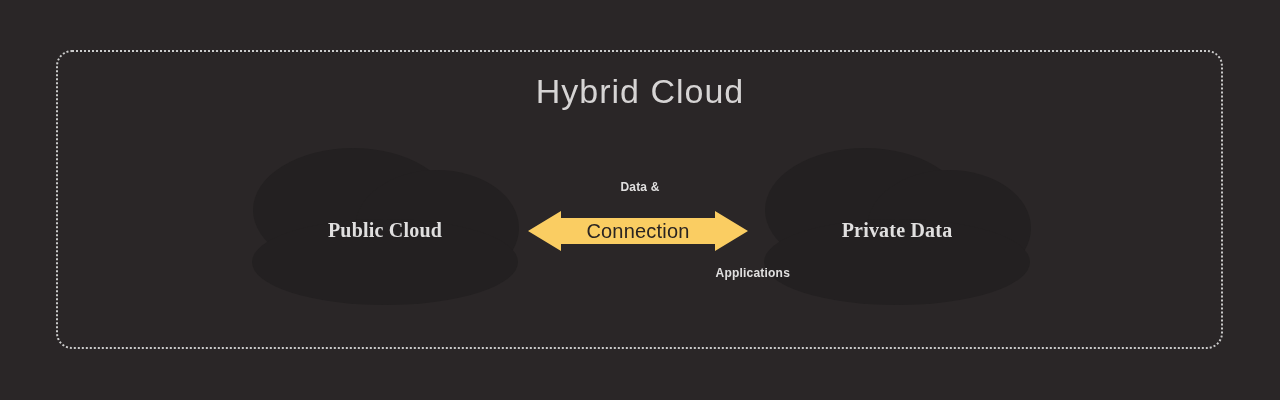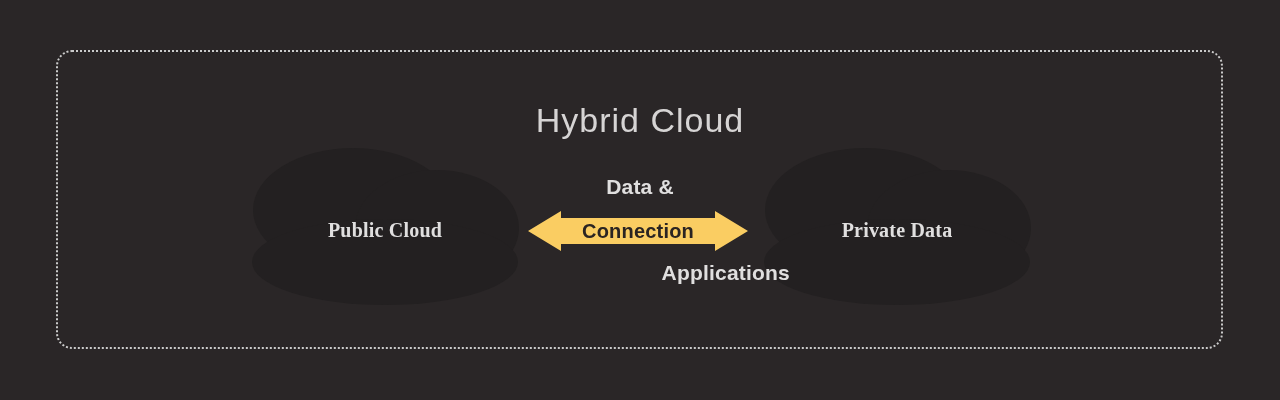--- a/index.html
+++ b/index.html
@@ -21,44 +21,43 @@
     position:absolute;left:56px;top:50px;width:1167px;height:299px;
     box-sizing:border-box;
     border:2px dotted var(--border-dots);
     border-radius:16px;
   }
   .title{
     position:absolute;left:0;top:72px;width:1280px;
     text-align:center;
     font-size:34px;font-weight:400;letter-spacing:1px;
     color:var(--title-text);
-    margin-top:29px;
   }
   .cloud-svg{position:absolute;width:270px;height:160px;}
   .cloud-left{left:250px;top:146px;}
   .cloud-right{left:762px;top:146px;}
   .cloud-label{
     position:absolute;width:220px;top:219px;
     text-align:center;font-size:20px;font-weight:700;letter-spacing:0.2px;
     color:var(--label-text);line-height:22px;font-family:Liberation Serif, serif;
   }
   .cloud-label-left{left:275px;}
   .cloud-label-right{left:787px;}
   .mid-label{
     position:absolute;width:300px;left:490px;
-    text-align:center;font-size:21px;font-weight:700;letter-spacing:0.2px;
+    text-align:center;font-size:12px;font-weight:700;letter-spacing:0.2px;
     color:var(--label-text);line-height:22px;
   }
   .mid-top{top:176px;}
   .mid-bottom{top:262px;text-align:right;}
   .arrow-wrap{position:absolute;left:528px;top:211px;width:220px;height:40px;}
   .arrow-wrap svg{display:block;}
   .arrow-label{
     position:absolute;left:488px;top:220px;width:300px;
-    text-align:center;font-size:20px;font-weight:700;letter-spacing:0.2px;
+    text-align:center;font-size:20px;font-weight:400;letter-spacing:0.2px;
     color:var(--arrow-text);line-height:22px;
   }
 </style>
 </head>
 <body>
 
 <div class="panel">
 </div>
 
 <div class="title">Hybrid Cloud</div>

